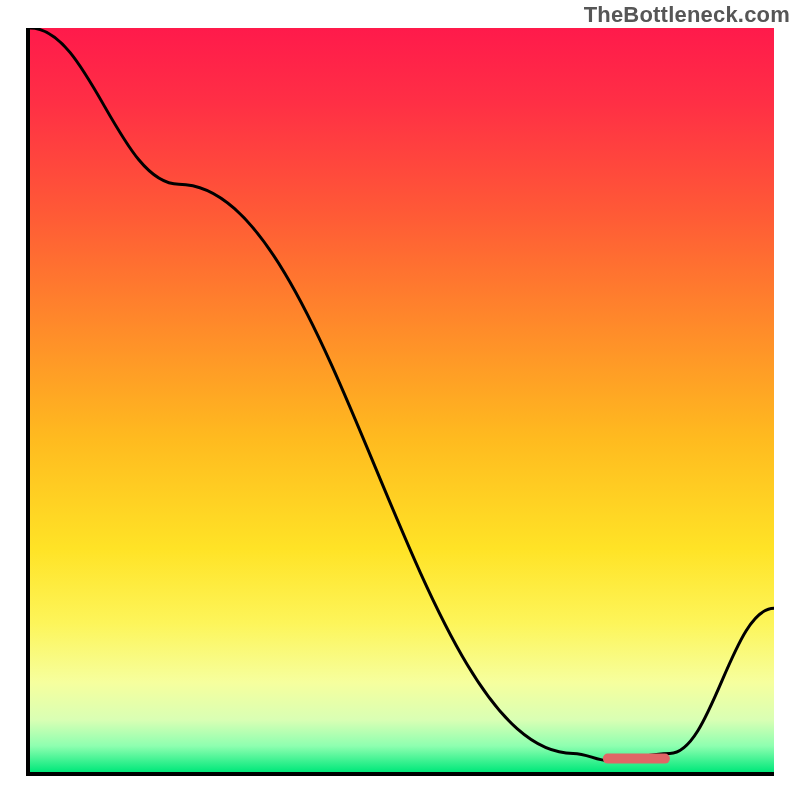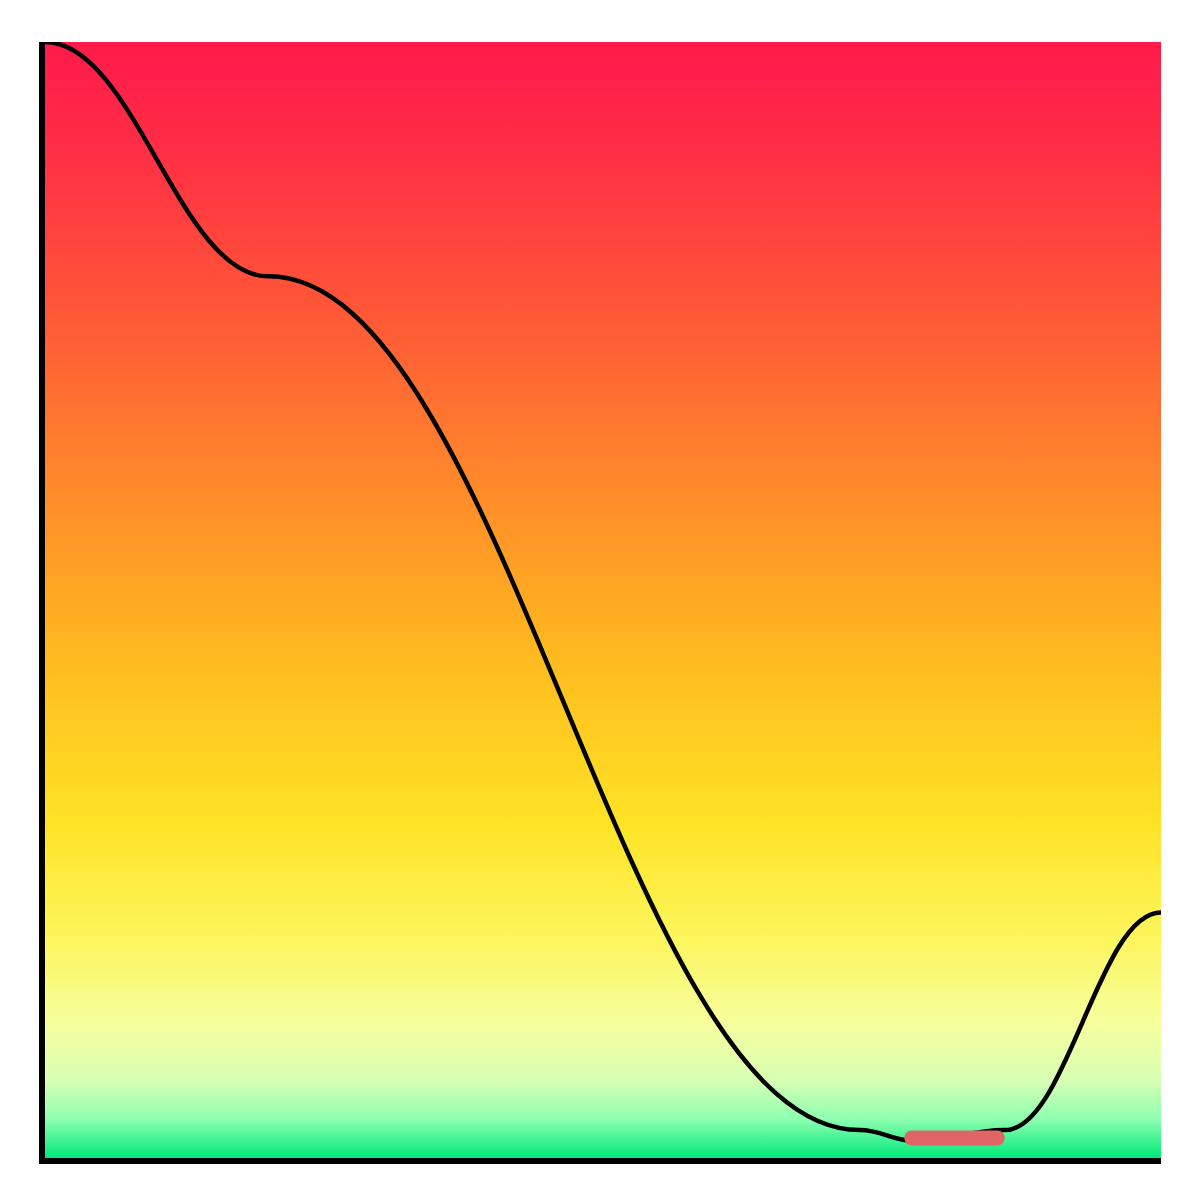--- a/index.html
+++ b/index.html
@@ -42,20 +42,21 @@
     width: 744px;   
     height: 744px;  
   }
   svg { display: block; }
 </style>
 </head>
 <body>
 
 <div class="root">
 
+  <div class="watermark">TheBottleneck.com</div>
 
   <div class="frame">
     <div class="plot">
       <svg id="plot-svg" width="744" height="744" viewBox="0 0 744 744">
         <defs>
           <linearGradient id="bg-grad" x1="0" y1="0" x2="0" y2="1">
               <stop offset="0%" stop-color="#ff1a4b"></stop>
               <stop offset="10%" stop-color="#ff2f45"></stop>
               <stop offset="25%" stop-color="#ff5a36"></stop>
               <stop offset="40%" stop-color="#ff8a2a"></stop>

